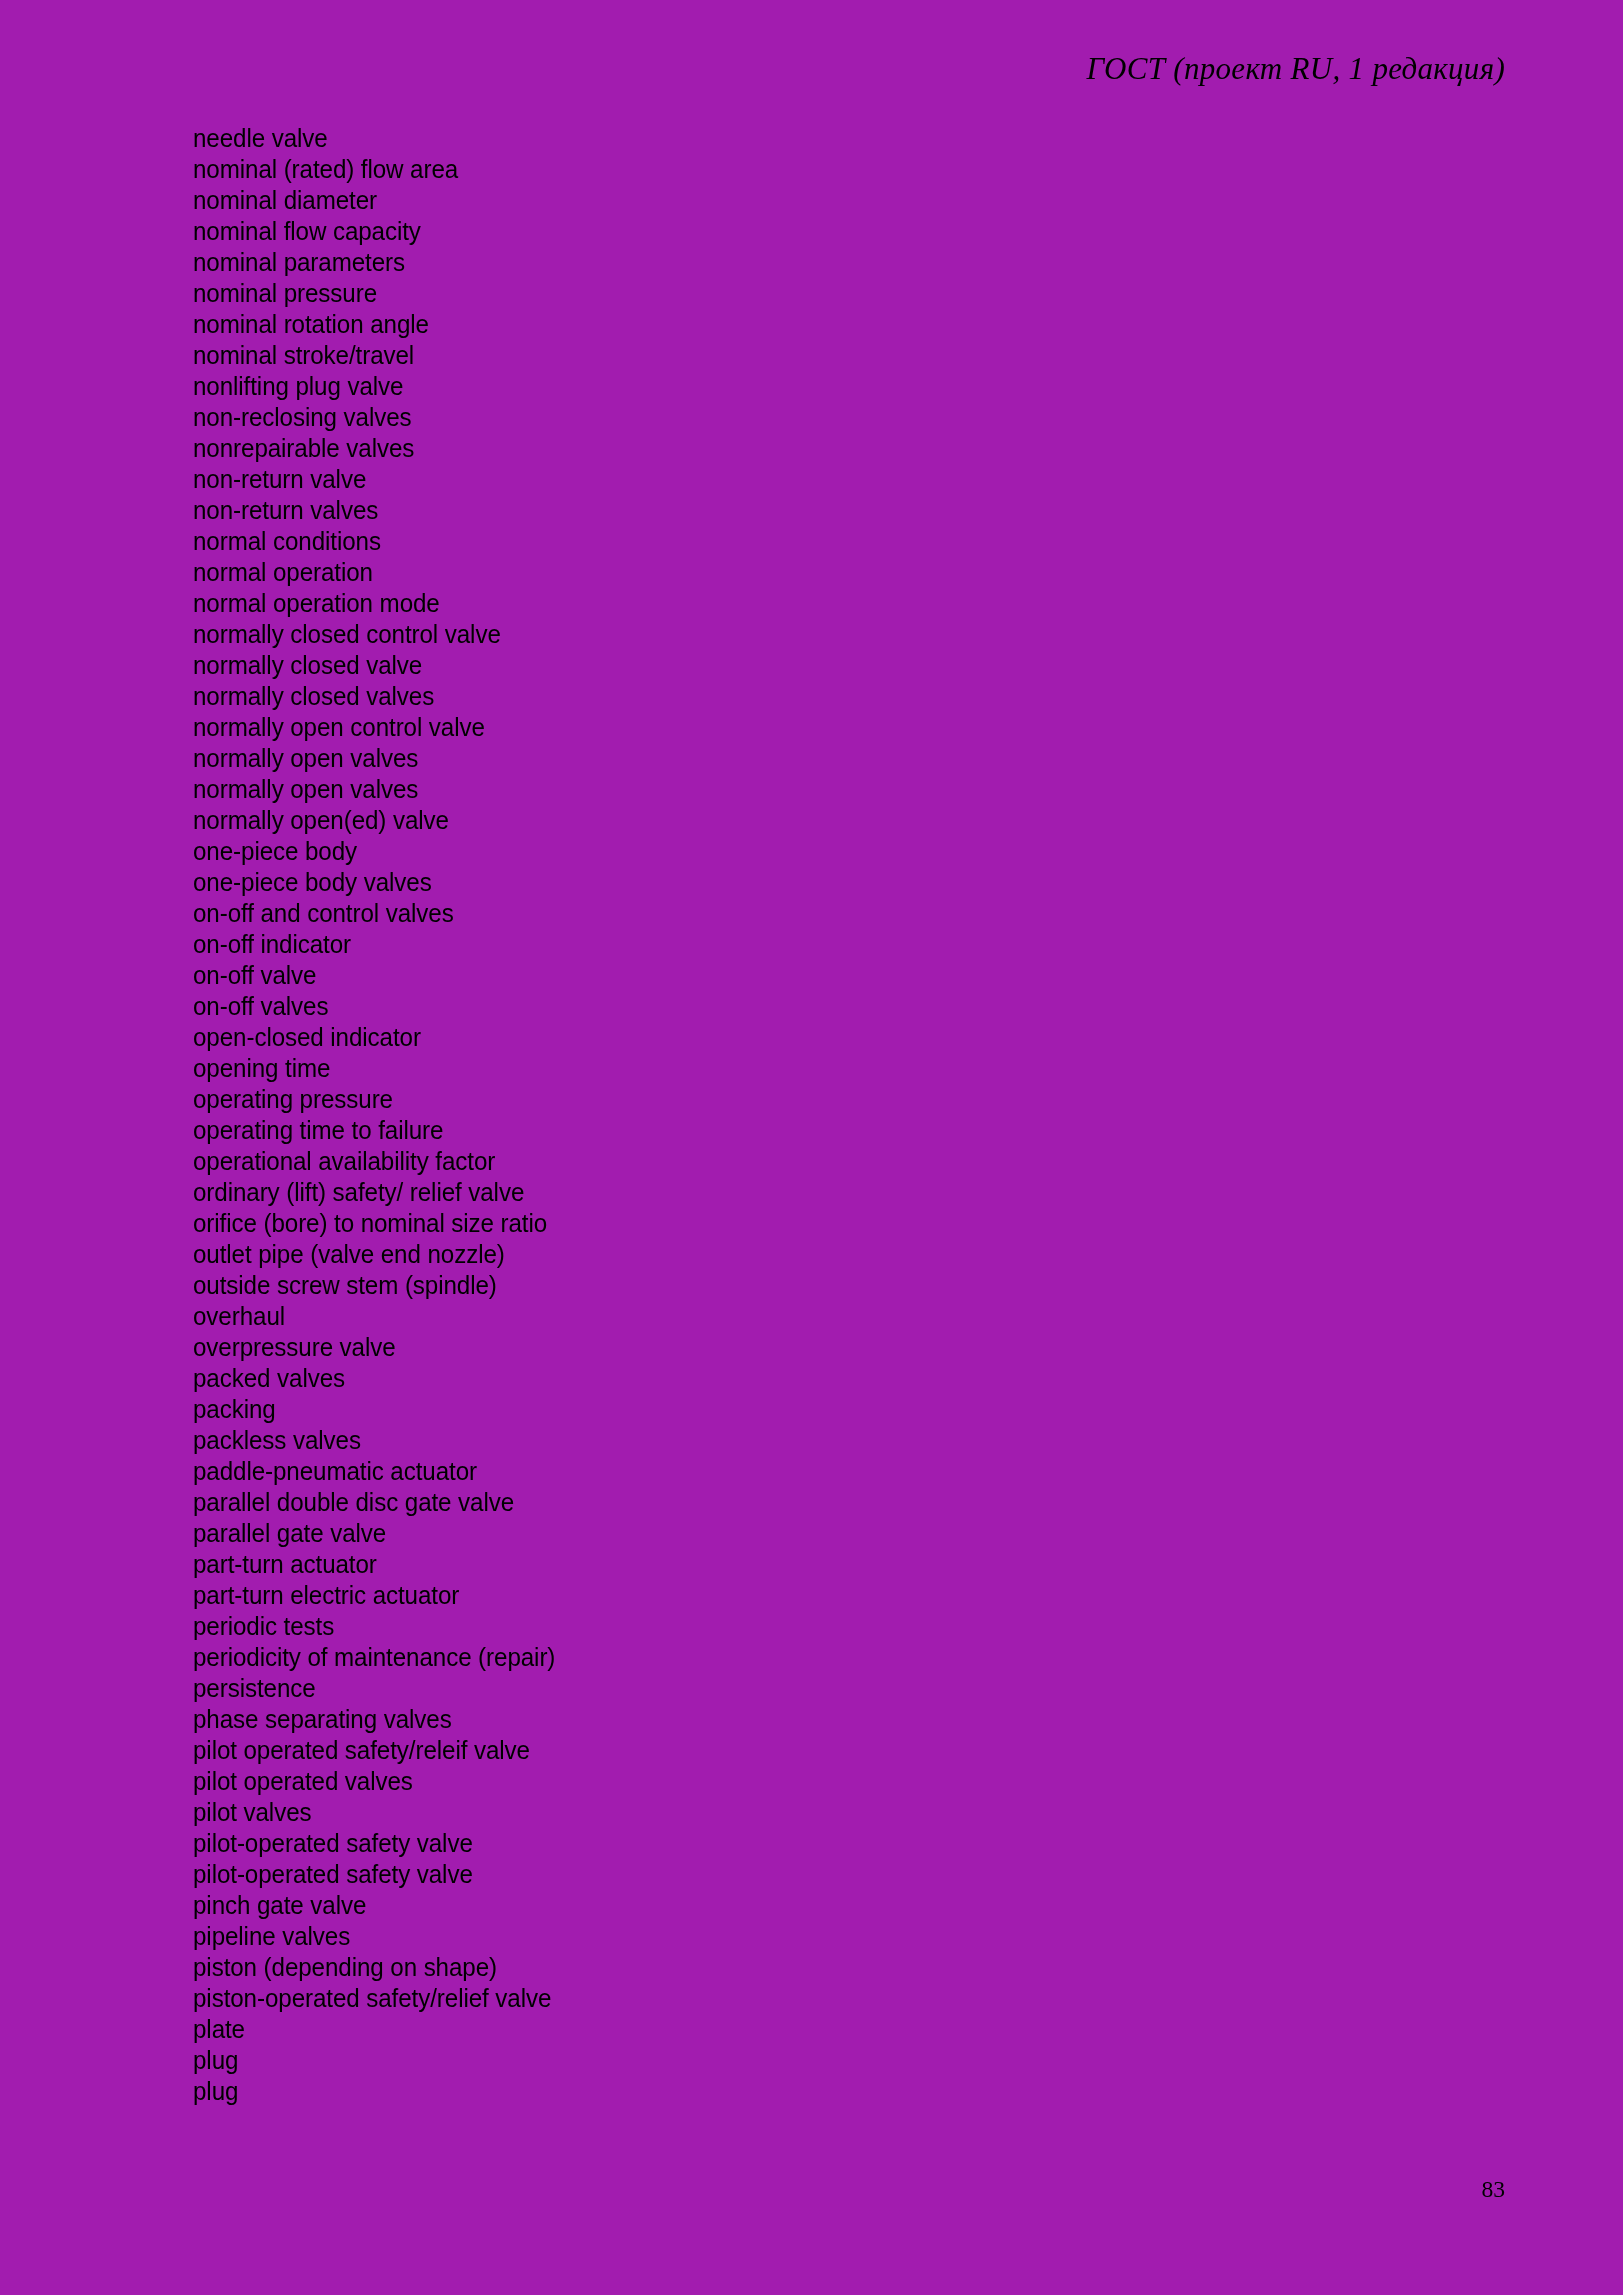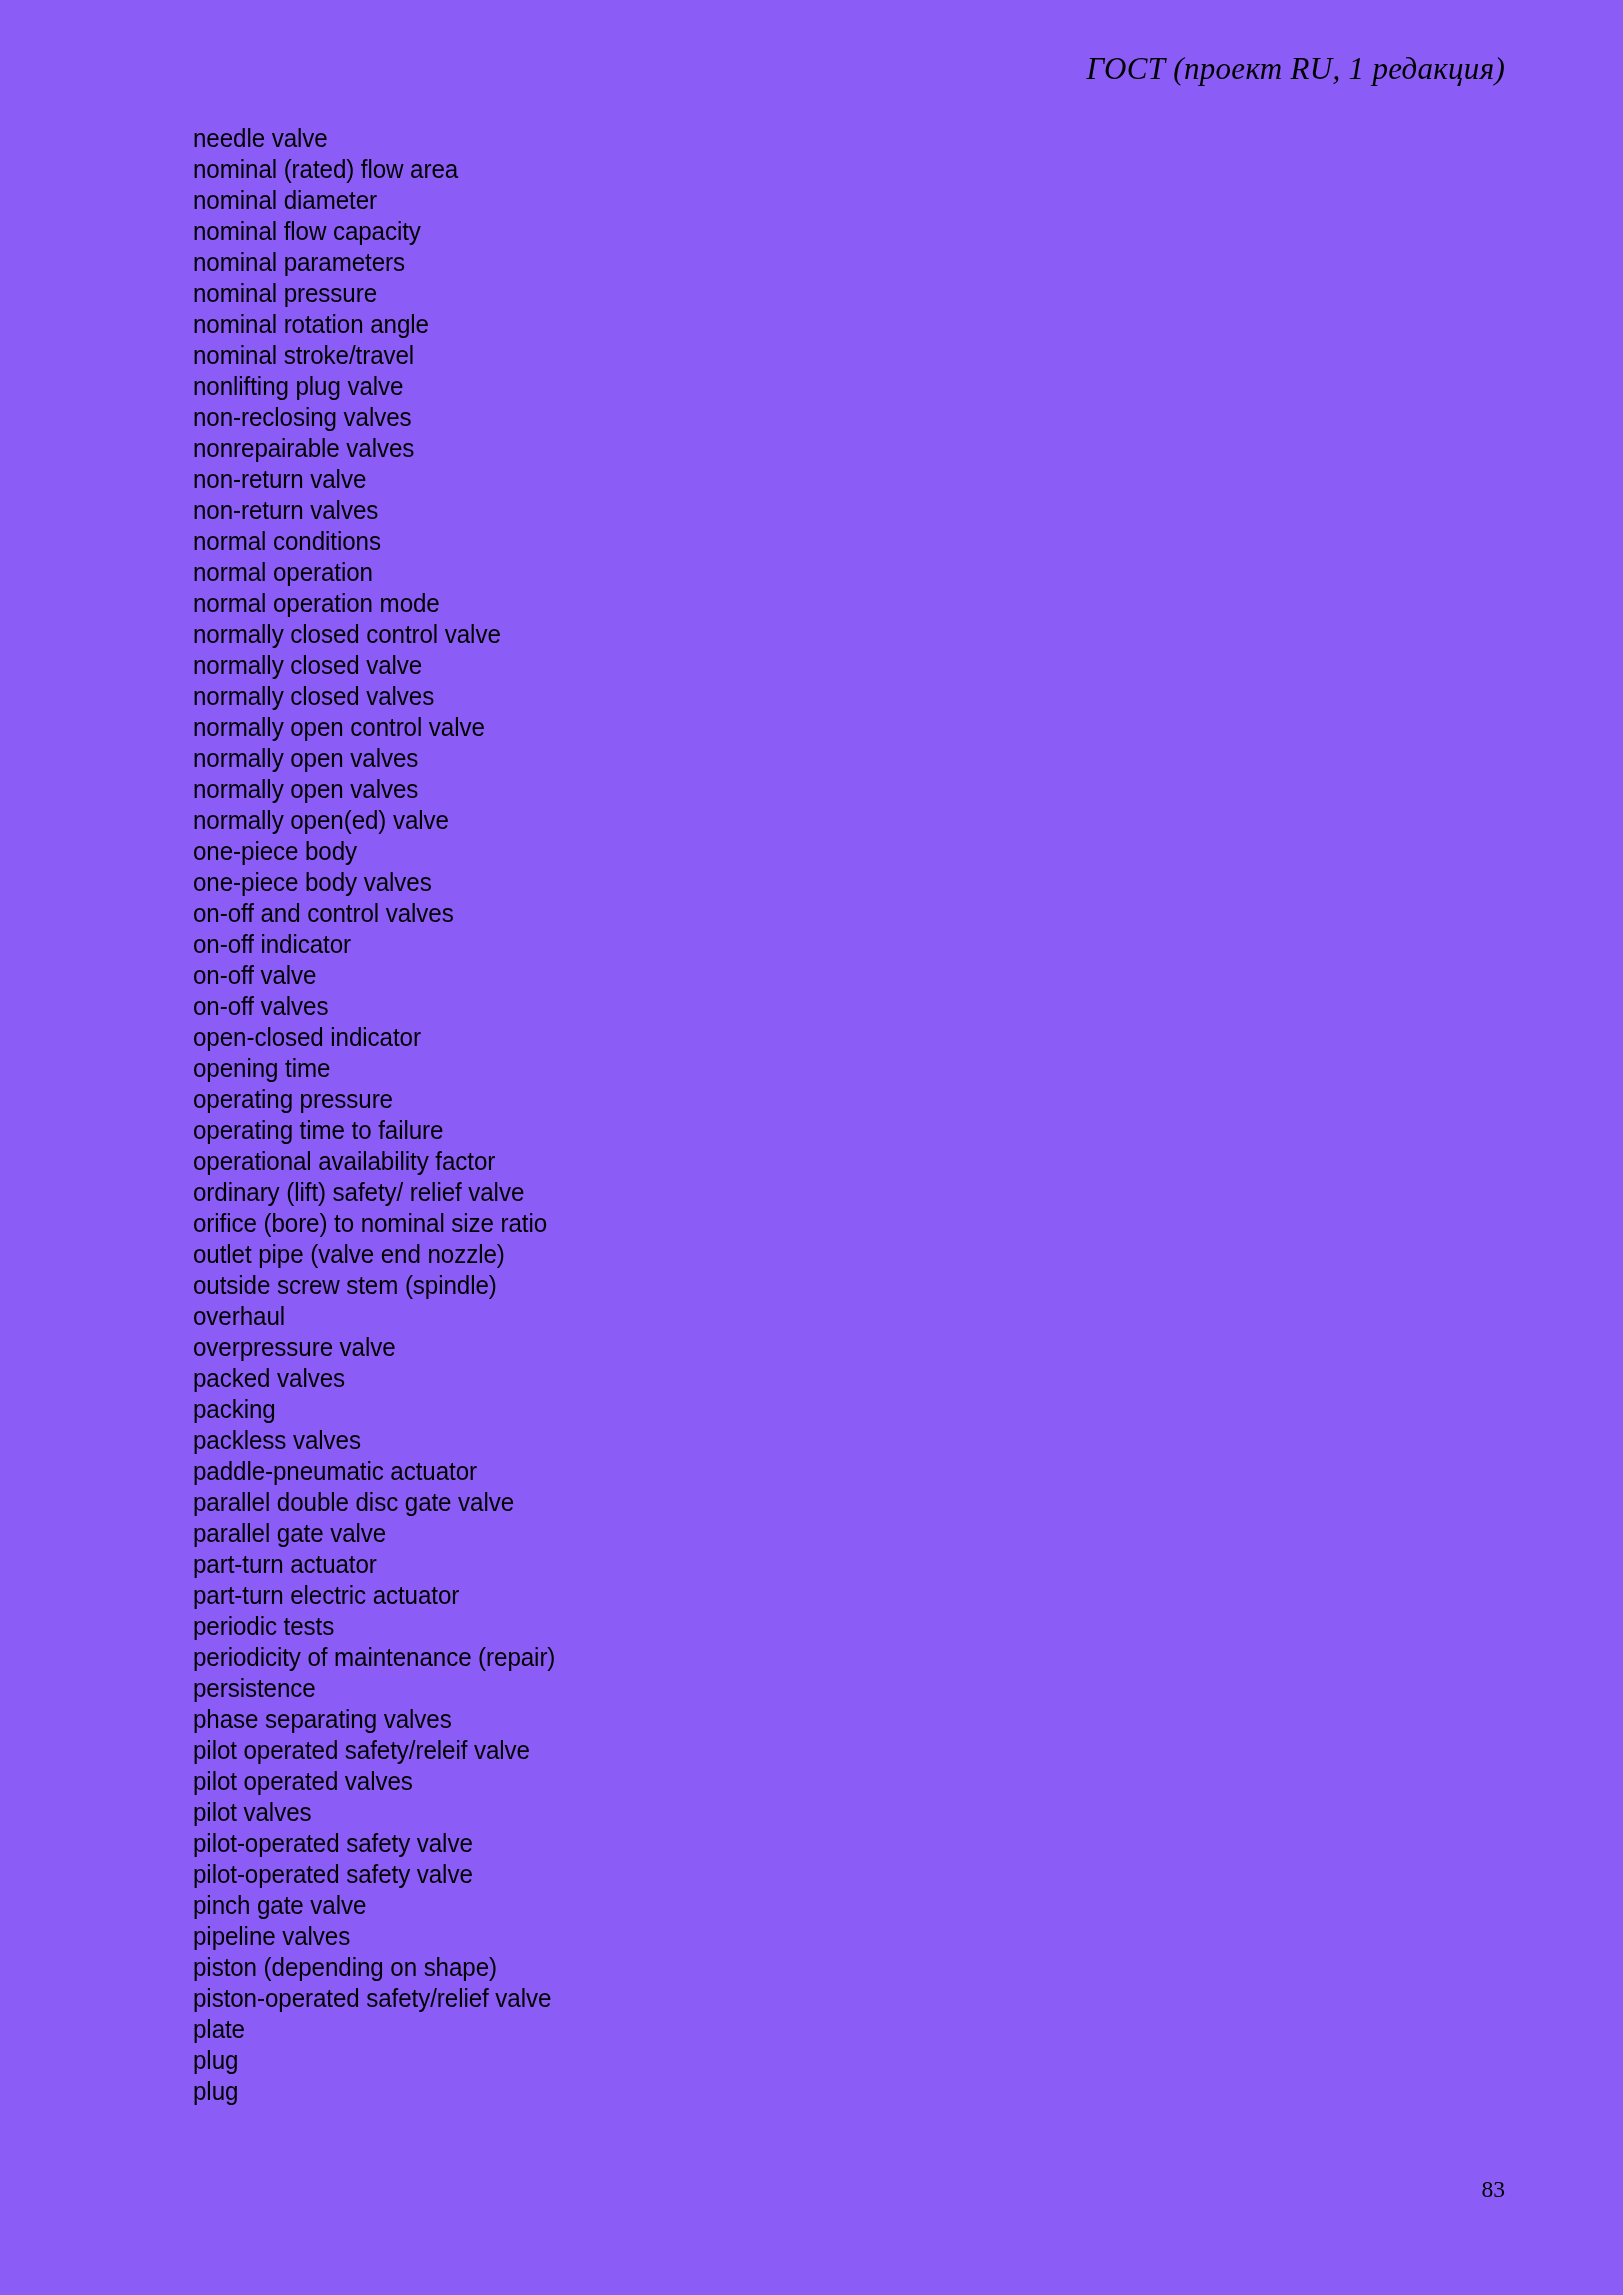--- a/index.html
+++ b/index.html
@@ -13,21 +13,21 @@
     height: 2295px;
     position: relative;
     font-family: "Liberation Sans", sans-serif;
     color: #000000;
     overflow: hidden;
   }
 
   .page {
     position: absolute;
     inset: 0;
-    background: #8b5cf6;
+    background: #a21caf;
   }
 
   
   .running-header {
     position: absolute;
     top: 51px;
     right: 118px;
     font-family: "Liberation Serif", "DejaVu Serif", serif;
     font-style: italic;
     font-size: 31px;

